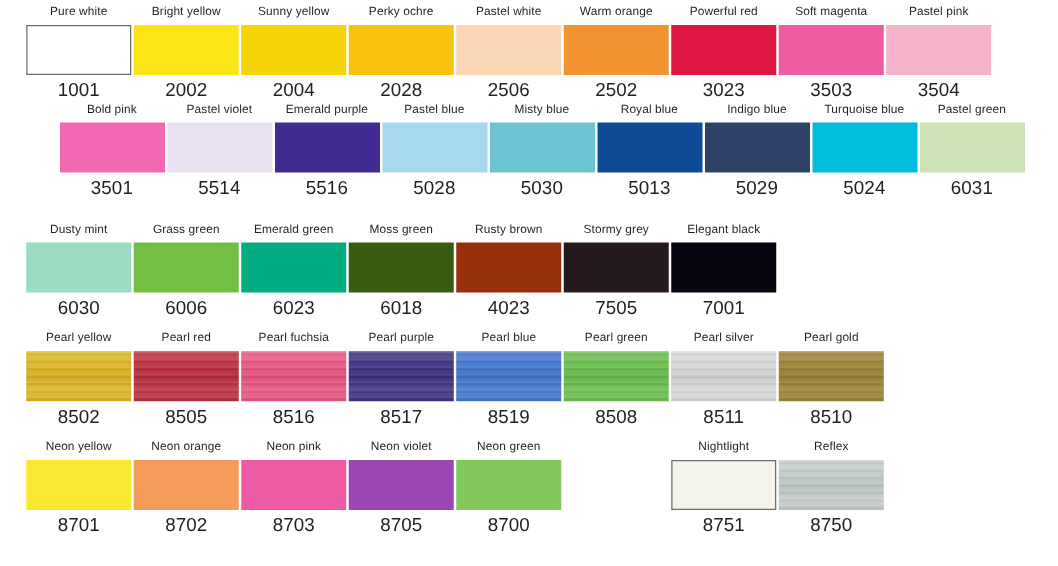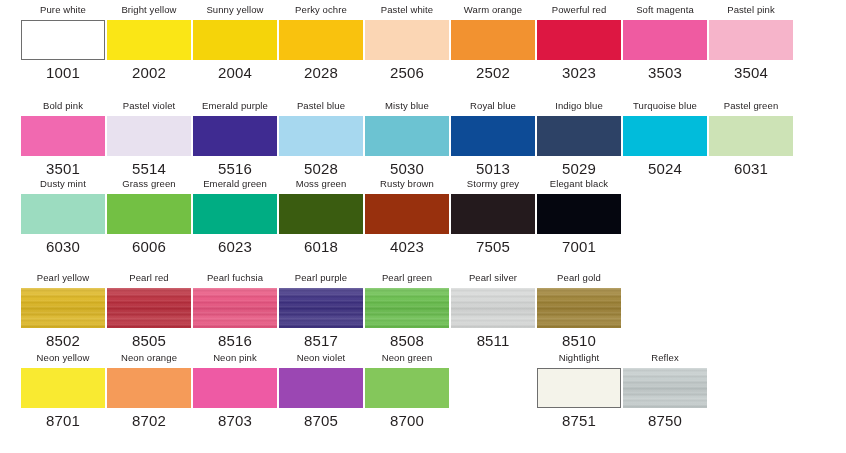--- a/index.html
+++ b/index.html
@@ -155,21 +155,21 @@
         <div class="swatch-name">Soft magenta</div>
         <div class="swatch-chip" style="background: rgb(239, 91, 161);"></div>
         <div class="swatch-code">3503</div>
       </div>
       <div class="swatch-cell">
         <div class="swatch-name">Pastel pink</div>
         <div class="swatch-chip" style="background: rgb(246, 180, 202);"></div>
         <div class="swatch-code">3504</div>
       </div>
     </div>
-    <div class="swatch-row" style="top: 100px;">
+    <div class="swatch-row" style="top: 82px; justify-content: center;">
       <div class="swatch-cell">
         <div class="swatch-name">Bold pink</div>
         <div class="swatch-chip" style="background: rgb(241, 105, 176);"></div>
         <div class="swatch-code">3501</div>
       </div>
       <div class="swatch-cell">
         <div class="swatch-name">Pastel violet</div>
         <div class="swatch-chip" style="background: rgb(232, 225, 239);"></div>
         <div class="swatch-code">5514</div>
       </div>
@@ -239,40 +239,45 @@
         <div class="swatch-name">Stormy grey</div>
         <div class="swatch-chip" style="background: rgb(36, 26, 29);"></div>
         <div class="swatch-code">7505</div>
       </div>
       <div class="swatch-cell">
         <div class="swatch-name">Elegant black</div>
         <div class="swatch-chip" style="background: rgb(5, 6, 15);"></div>
         <div class="swatch-code">7001</div>
       </div>
     </div>
-    <div class="swatch-row" style="top: 265px; align-items: center;">
+    <div class="swatch-row" style="top: 265px;">
       <div class="swatch-cell">
         <div class="swatch-name">Pearl yellow</div>
         <div class="swatch-chip pearl" style="background: rgb(220, 181, 32);"></div>
         <div class="swatch-code">8502</div>
       </div>
       <div class="swatch-cell">
         <div class="swatch-name">Pearl red</div>
         <div class="swatch-chip pearl" style="background: rgb(185, 44, 59);"></div>
         <div class="swatch-code">8505</div>
       </div>
       <div class="swatch-cell">
         <div class="swatch-name">Pearl fuchsia</div>
         <div class="swatch-chip pearl" style="background: rgb(232, 83, 127);"></div>
         <div class="swatch-code">8516</div>
       </div>
       <div class="swatch-cell">
         <div class="swatch-name">Pearl purple</div>
         <div class="swatch-chip pearl" style="background: rgb(60, 47, 128);"></div>
         <div class="swatch-code">8517</div>
+      </div>
+      <div class="swatch-cell">
+        <div class="swatch-name">Pearl blue</div>
+        <div class="swatch-chip pearl" style="background: rgb(63, 116, 205);"></div>
+        <div class="swatch-code">8519</div>
       </div>
       <div class="swatch-cell">
         <div class="swatch-name">Pearl green</div>
         <div class="swatch-chip pearl" style="background: rgb(103, 189, 75);"></div>
         <div class="swatch-code">8508</div>
       </div>
       <div class="swatch-cell">
         <div class="swatch-name">Pearl silver</div>
         <div class="swatch-chip pearl" style="background: rgb(213, 215, 214);"></div>
         <div class="swatch-code">8511</div>

